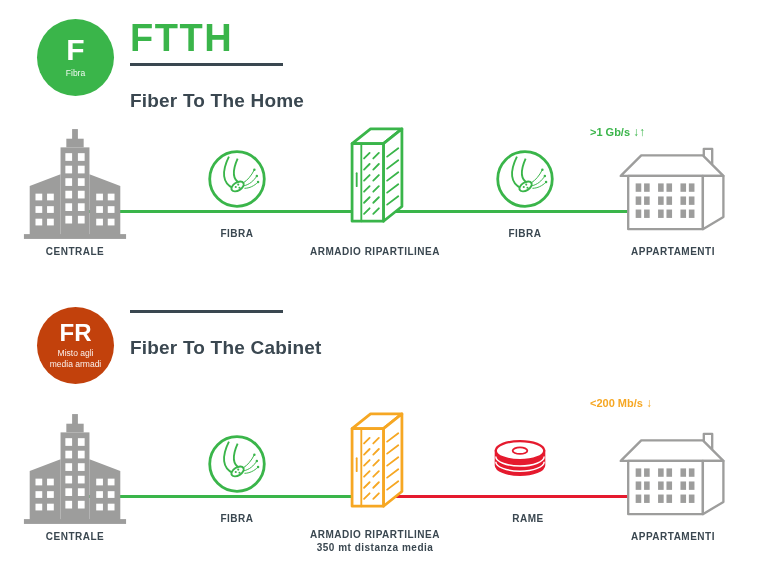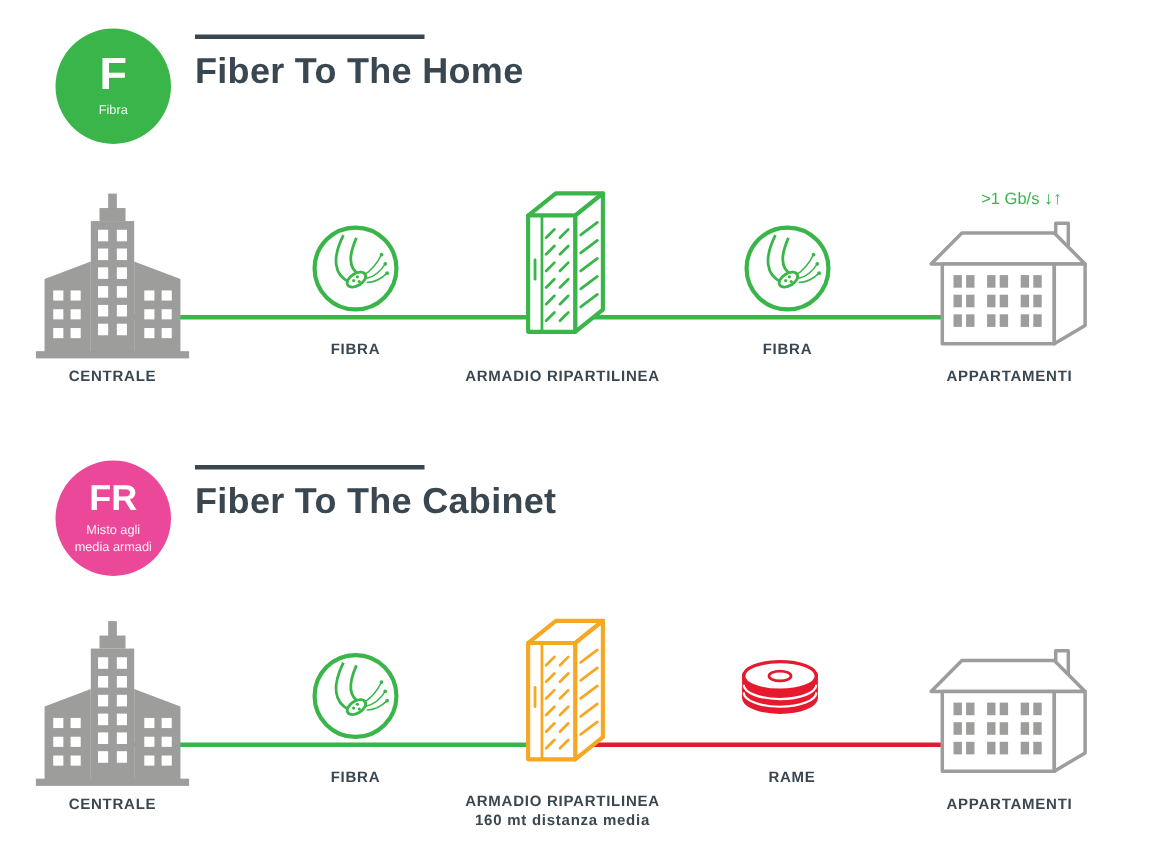--- a/index.html
+++ b/index.html
@@ -4,41 +4,41 @@
 <style>
   * { margin:0; padding:0; box-sizing:border-box; }
   body { background:#fff; }
   .canvas{ position:relative; width:767px; height:570px; background:#fff;
            font-family:"Liberation Sans", sans-serif; overflow:hidden; }
 
   .badge{ position:absolute; width:77px; height:77px; border-radius:50%;
           display:flex; flex-direction:column; align-items:center; justify-content:center;
           color:#fff; text-align:center; }
   .badge-green{ background:#3ab54a; }
-  .badge-orange{ background:#ec4899; }
+  .badge-orange{ background:#c2410c; }
   .badge .initial{ font-weight:700; line-height:1; }
   .initial-lg{ font-size:30px; }
   .initial-md{ font-size:24px; }
   .badge .sub{ font-size:8.5px; line-height:1.3; opacity:.92; margin-top:3px; }
 
   .title-block{ position:absolute; }
   .acronym{ font-size:38px; font-weight:800; letter-spacing:1.5px; line-height:40px; }
   .acronym.green{ color:#3ab54a; }
   .acronym.orange{ color:#f6a723; }
   .divider{ width:153px; height:3px; background:#3a4750; margin-top:5px; }
-  .full-name{ margin-top:8px; font-size:24px; font-weight:600; color:#3a4750; letter-spacing:.2px; }
+  .full-name{ margin-top:24px; font-size:19px; font-weight:600; color:#3a4750; letter-spacing:.2px; }
 
   .line{ position:absolute; height:3px; }
   .line-green{ background:#3ab54a; }
   .line-red{ background:#e51a2e; }
 
   .icon{ position:absolute; }
   .node-label{ position:absolute; font-size:10px; font-weight:700; color:#3a4750;
                text-align:center; letter-spacing:.5px; }
-  .speed{ position:absolute; font-size:11px; font-weight:400; text-align:right; line-height:15px; }
+  .speed{ position:absolute; font-size:11px; font-weight:700; line-height:15px; }
   .speed.green{ color:#3ab54a; }
   .speed.orange{ color:#f6a723; }
   .speed .arrow{ font-size:12px; }
 </style>
 </head>
 <body>
 
 <svg width="0" height="0" style="position:absolute" aria-hidden="true">
   <defs>
     <symbol id="sym-building" viewBox="0 0 110 120">
@@ -164,20 +164,21 @@
 
 <div class="canvas">
 
   <section>
     <div class="badge badge-green" style="left:37px;top:19px;">
       <div class="initial initial-lg">F</div>
       <div class="sub">Fibra</div>
     </div>
 
     <div class="title-block" style="left:130px;top:18px;">
+      <div class="acronym green">FTTH</div>
       <div class="divider"></div>
       <div class="full-name">Fiber To The Home</div>
     </div>
 
     <div class="line line-green" style="left:75px;top:210px;width:600px;"></div>
 
     <svg class="icon" style="left:22px;top:126px;" width="106" height="116" viewBox="0 0 110 120">
         <use href="#sym-building"></use>
       </svg>
     <div class="node-label" style="left:15px;top:246px;width:120px;">CENTRALE</div>
@@ -230,29 +231,33 @@
 
     <svg class="icon" style="left:206px;top:433px;color:#3ab54a;" width="62" height="62" viewBox="0 0 100 100">
         <use href="#sym-fiber"></use>
       </svg>
     <div class="node-label" style="left:197px;top:513px;width:80px;">FIBRA</div>
 
     <svg class="icon" style="left:341px;top:405px;color:#f6a723;" width="72" height="112" viewBox="0 0 78 118">
         <use href="#sym-cabinet"></use>
       </svg>
     <div class="node-label" style="left:302px;top:529px;width:146px;">ARMADIO RIPARTILINEA</div>
-    <div class="node-label" style="left:302px;top:542px;width:146px;">160 mt distanza media</div>
+    <div class="node-label" style="left:302px;top:542px;width:146px;">350 mt distanza media</div>
 
     <svg class="icon" style="left:487px;top:430px;" width="66" height="53" viewBox="0 0 90 72">
         <use href="#sym-spool"></use>
       </svg>
     <div class="node-label" style="left:488px;top:513px;width:80px;">RAME</div>
 
     <svg class="icon" style="left:617px;top:431px;" width="112" height="86" viewBox="0 0 120 92">
         <use href="#sym-house"></use>
       </svg>
     <div class="node-label" style="left:611px;top:531px;width:124px;">APPARTAMENTI</div>
 
     <div class="speed orange" style="left:590px;top:396px;width:118px;">
+      <div>
+        <span>&lt;200 Mb/s</span>
+        <span class="arrow">↓</span>
+      </div>
     </div>
   </section>
 
 </div>
 
 </body></html>

